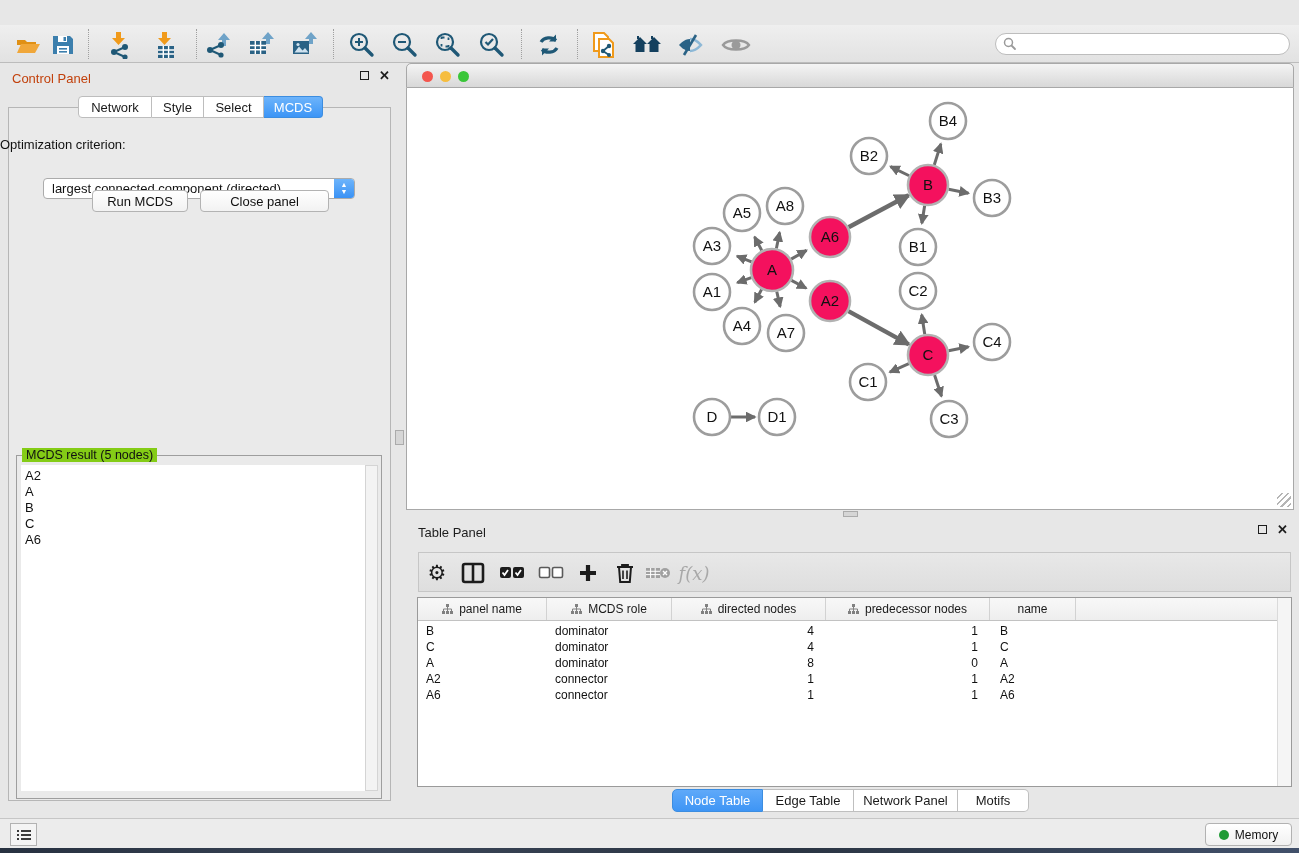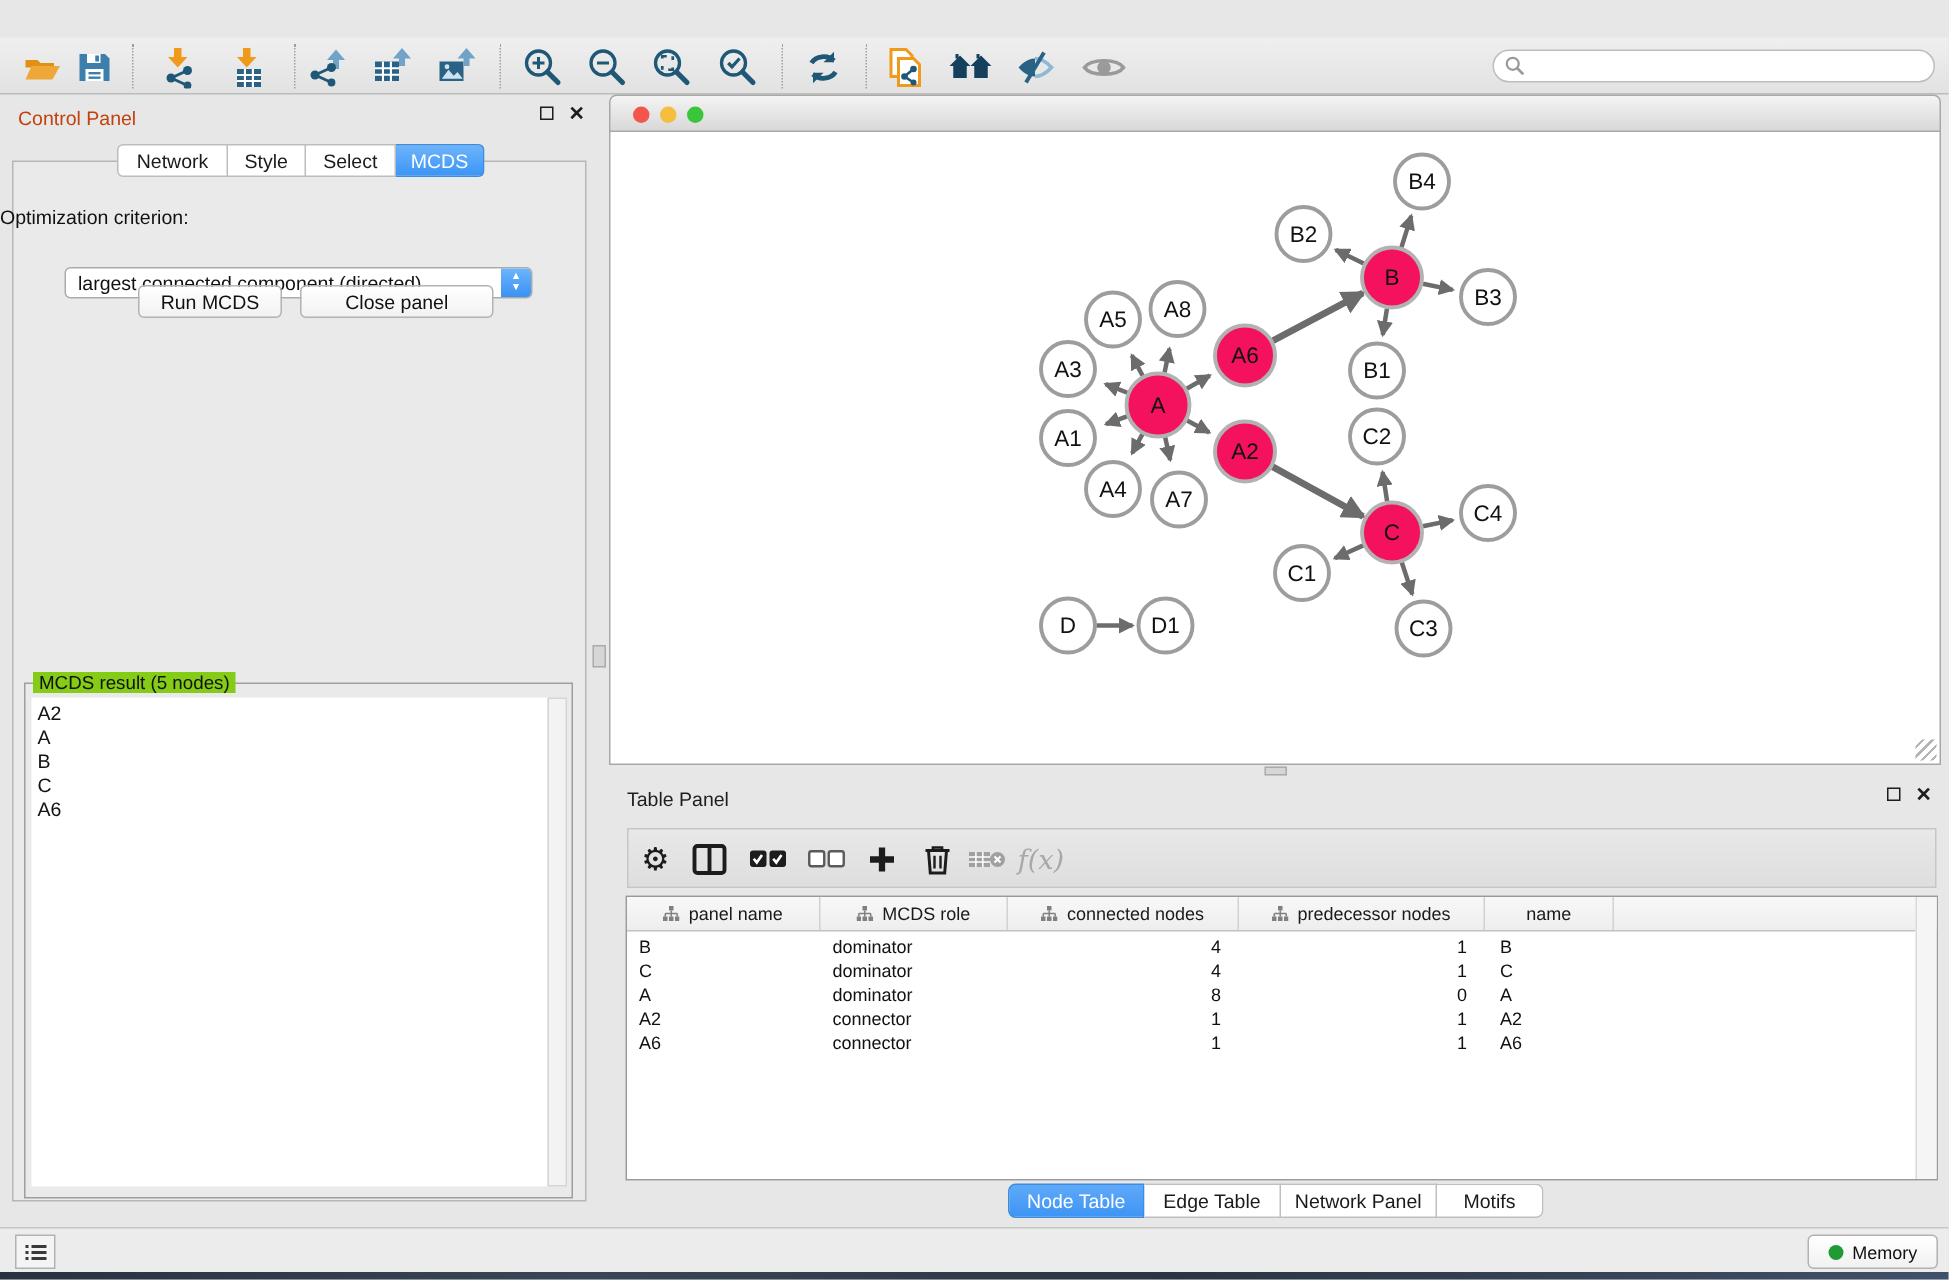--- a/index.html
+++ b/index.html
@@ -450,21 +450,21 @@
           <span>MCDS role</span>
         </div>
         <div class="th">
           <svg width="11" height="11" viewBox="0 0 11 11">
             <rect x="4" y="0" width="3" height="3" fill="#808080"></rect>
             <path d="M5.5 3 v2 M1.5 5 h8 M1.5 5 v2 M5.5 5 v2 M9.5 5 v2" stroke="#808080" stroke-width="1" fill="none"></path>
             <rect x="0" y="7" width="3" height="3" fill="#808080"></rect>
             <rect x="4" y="7" width="3" height="3" fill="#808080"></rect>
             <rect x="8" y="7" width="3" height="3" fill="#808080"></rect>
           </svg>
-          <span>connected nodes</span>
+          <span>directed nodes</span>
         </div>
         <div class="th">
           <svg width="11" height="11" viewBox="0 0 11 11">
             <rect x="4" y="0" width="3" height="3" fill="#808080"></rect>
             <path d="M5.5 3 v2 M1.5 5 h8 M1.5 5 v2 M5.5 5 v2 M9.5 5 v2" stroke="#808080" stroke-width="1" fill="none"></path>
             <rect x="0" y="7" width="3" height="3" fill="#808080"></rect>
             <rect x="4" y="7" width="3" height="3" fill="#808080"></rect>
             <rect x="8" y="7" width="3" height="3" fill="#808080"></rect>
           </svg>
           <span>predecessor nodes</span>

